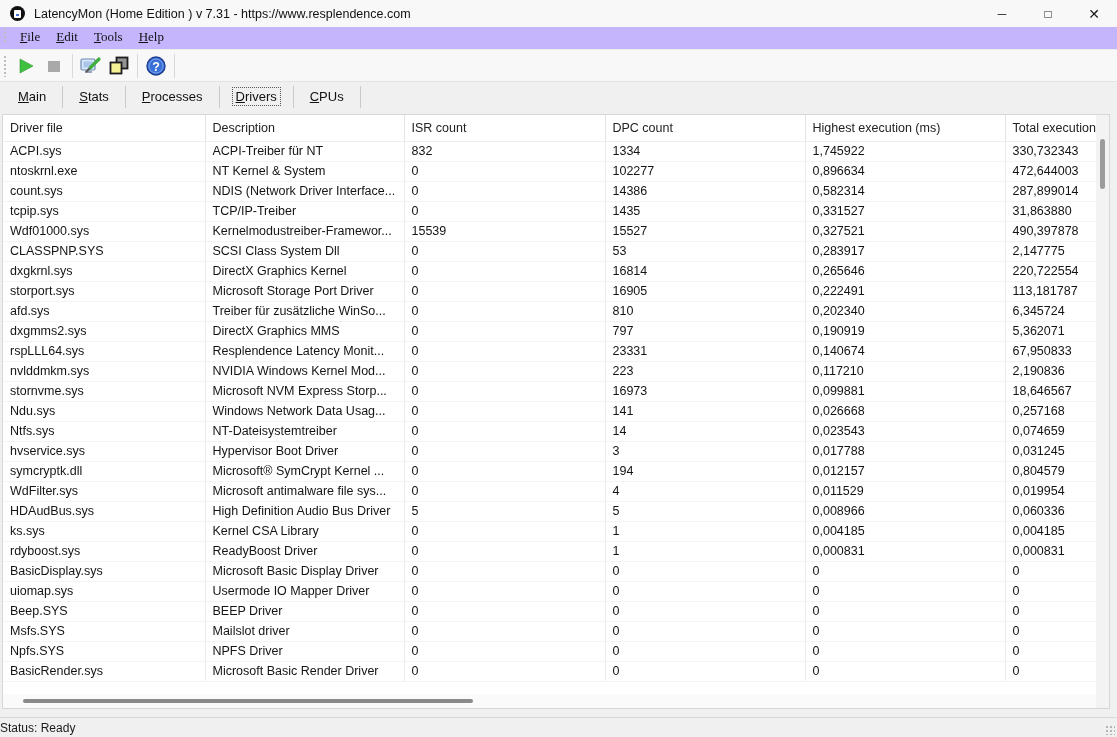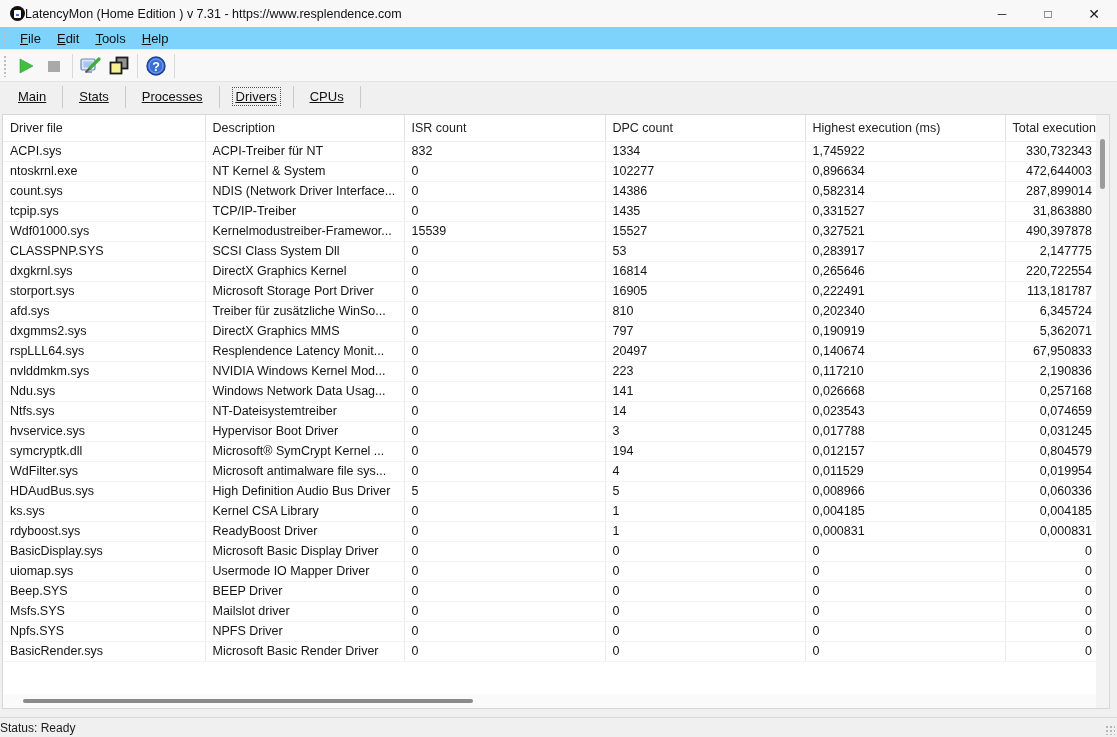--- a/index.html
+++ b/index.html
@@ -11,61 +11,61 @@
 
   
   .titlebar{ position:absolute; top:0; left:0; right:0; height:27px;
     background:#f8f8f8; display:flex; align-items:center; }
   .app-icon{ width:15px; height:15px; border-radius:50%; background:#101010;
     margin-left:10px; position:relative; flex:0 0 auto; }
   .app-icon::after{ content:""; position:absolute; left:4px; top:4px; width:7px; height:8px;
     background:#fff; border-radius:1px; }
   .app-icon::before{ content:""; position:absolute; left:6px; top:8px; width:3px; height:2px;
     background:#4a6fd8; z-index:1; }
-  .title-text{ font-size:12.5px; white-space:nowrap; }
+  .title-text{ margin-left:9px; font-size:12.5px; white-space:nowrap; }
   .win-controls{ margin-left:auto; display:flex; height:100%; }
   .win-btn{ width:46px; height:100%; display:flex; align-items:center; justify-content:center;
     font-size:12px; color:#1a1a1a; }
   .win-btn.close{ font-size:14px; }
 
   
   .menubar{ position:absolute; top:27px; left:0; right:0; height:22px;
-    background:#7dd3fc; display:flex; align-items:center; }
+    background:#c4b5fd; display:flex; align-items:flex-start;font-family:Liberation Serif, serif; }
   .gripper{ width:4px; height:16px; margin:0 5px 0 3px;
     background-image:radial-gradient(#bdbdbd 42%, transparent 45%);
     background-size:4px 4px; background-repeat:repeat-y; }
   .menu-item{ padding:2px 8px; font-size:13px; }
 
   
   .toolbar{ position:absolute; top:49px; left:0; right:0; height:33px;
     background:#f8f8f8; border-top:1px solid #ececec; border-bottom:1px solid #e3e3e3;
     display:flex; align-items:center; }
   .toolbar .gripper{ height:22px; }
   .tool-btn{ width:28px; height:26px; display:flex; align-items:center; justify-content:center; }
   .tb-sep{ width:1px; height:24px; background:#d9d9d9; margin:0 4px; }
 
   
   .tabbar{ position:absolute; top:82px; left:0; right:0; height:32px;
-    background:#f0f0f0; display:flex; align-items:center; padding-left:2px;text-decoration:underline; }
+    background:#f0f0f0; display:flex; align-items:center; padding-left:2px; }
   .tab{ font-size:13px; padding:5px 13px 9px; }
   .tab .tab-label{ padding:1px 3px; }
   .tab.active .tab-label{ outline:1px dotted #555; }
   .tab-sep{ width:1px; height:22px; background:#c9c9c9; margin-top:-2px; }
 
   
   .table-panel{ position:absolute; top:114px; left:2px; width:1108px; height:595px;
     background:#fff; border:1px solid #d7d7d7; }
   .table-viewport{ position:absolute; inset:0; overflow:hidden; }
   table{ border-collapse:collapse; table-layout:fixed; width:1093px; }
   th,td{ height:20px; padding:0 4px 0 7px; font-size:12.5px; font-weight:normal;
     text-align:left; white-space:nowrap; overflow:hidden; color:#141414;
     border-right:1px solid #ebebeb; border-bottom:1px solid #f3f3f3; }
   thead th{ height:26px; border-right:1px solid #e3e3e3; border-bottom:1px solid #ededed;
     background:#fff; color:#222; }
-  th:last-child, td:last-child{ border-right:none;text-align:right; }
+  th:last-child, td:last-child{ border-right:none; }
 
   .vtrack{ position:absolute; top:0; right:0; width:13px; bottom:0; background:#f3f3f3; }
   .vthumb{ position:absolute; top:24px; left:4px; width:5px; height:50px;
     background:#9b9b9b; border-radius:2.5px; }
   .hscroll{ position:absolute; left:0; right:13px; bottom:0; height:14px; background:#fafafa; }
   .hthumb{ position:absolute; left:20px; top:5px; width:450px; height:4px;
     background:#8a8a8a; border-radius:2px; }
 
   
   .statusbar{ position:absolute; left:0; right:0; bottom:0; height:20px;
@@ -248,31 +248,39 @@
             <td>DirectX Graphics MMS</td>
             <td>0</td>
             <td>797</td>
             <td>0,190919</td>
             <td>5,362071</td>
           </tr>
           <tr>
             <td>rspLLL64.sys</td>
             <td>Resplendence Latency Monit...</td>
             <td>0</td>
-            <td>20497</td>
+            <td>23331</td>
             <td>0,140674</td>
             <td>67,950833</td>
           </tr>
           <tr>
             <td>nvlddmkm.sys</td>
             <td>NVIDIA Windows Kernel Mod...</td>
             <td>0</td>
             <td>223</td>
             <td>0,117210</td>
             <td>2,190836</td>
+          </tr>
+          <tr>
+            <td>stornvme.sys</td>
+            <td>Microsoft NVM Express Storp...</td>
+            <td>0</td>
+            <td>16973</td>
+            <td>0,099881</td>
+            <td>18,646567</td>
           </tr>
           <tr>
             <td>Ndu.sys</td>
             <td>Windows Network Data Usag...</td>
             <td>0</td>
             <td>141</td>
             <td>0,026668</td>
             <td>0,257168</td>
           </tr>
           <tr>

